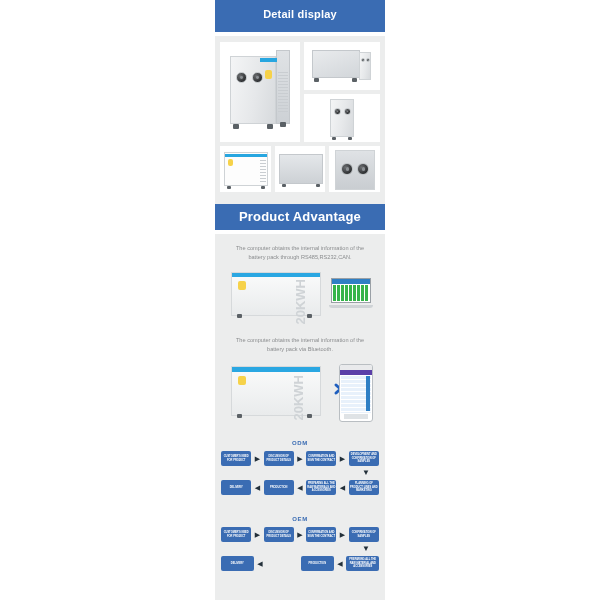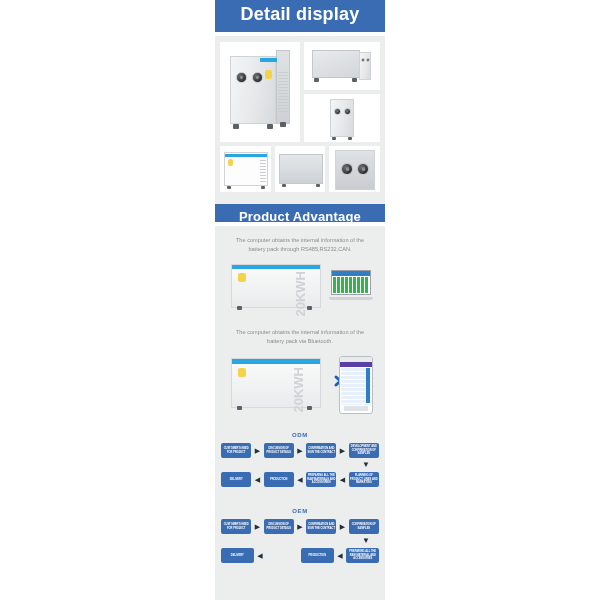--- a/index.html
+++ b/index.html
@@ -12,22 +12,22 @@
   .column{
     position:absolute;left:215px;top:0;width:170px;height:600px;
     background:#eceded;
   }
   
   .banner{
     background:#3a6cb3;color:#ffffff;
     text-align:center;font-weight:bold;
     letter-spacing:.2px;
   }
-  .banner.b1{height:32px;line-height:28px;font-size:18px;}
-  .banner.b2{height:18px;line-height:26px;font-size:13px;}
+  .banner.b1{height:32px;line-height:28px;font-size:11px;}
+  .banner.b2{height:26px;line-height:26px;font-size:13px;}
   .gap{height:4px;background:#ffffff;}
   
   .photos{padding:6px 5px 8px 5px;background:#eceded;}
   .prow{display:flex;gap:4px;margin-bottom:4px;}
   .tile{background:#ffffff;position:relative;overflow:hidden;}
   .t-main{width:80px;height:100px;}
   .t-r1{width:76px;height:48px;}
   .t-r2{width:76px;height:48px;}
   .t-b{width:52px;height:46px;}
   .col-right{display:flex;flex-direction:column;gap:4px;}

